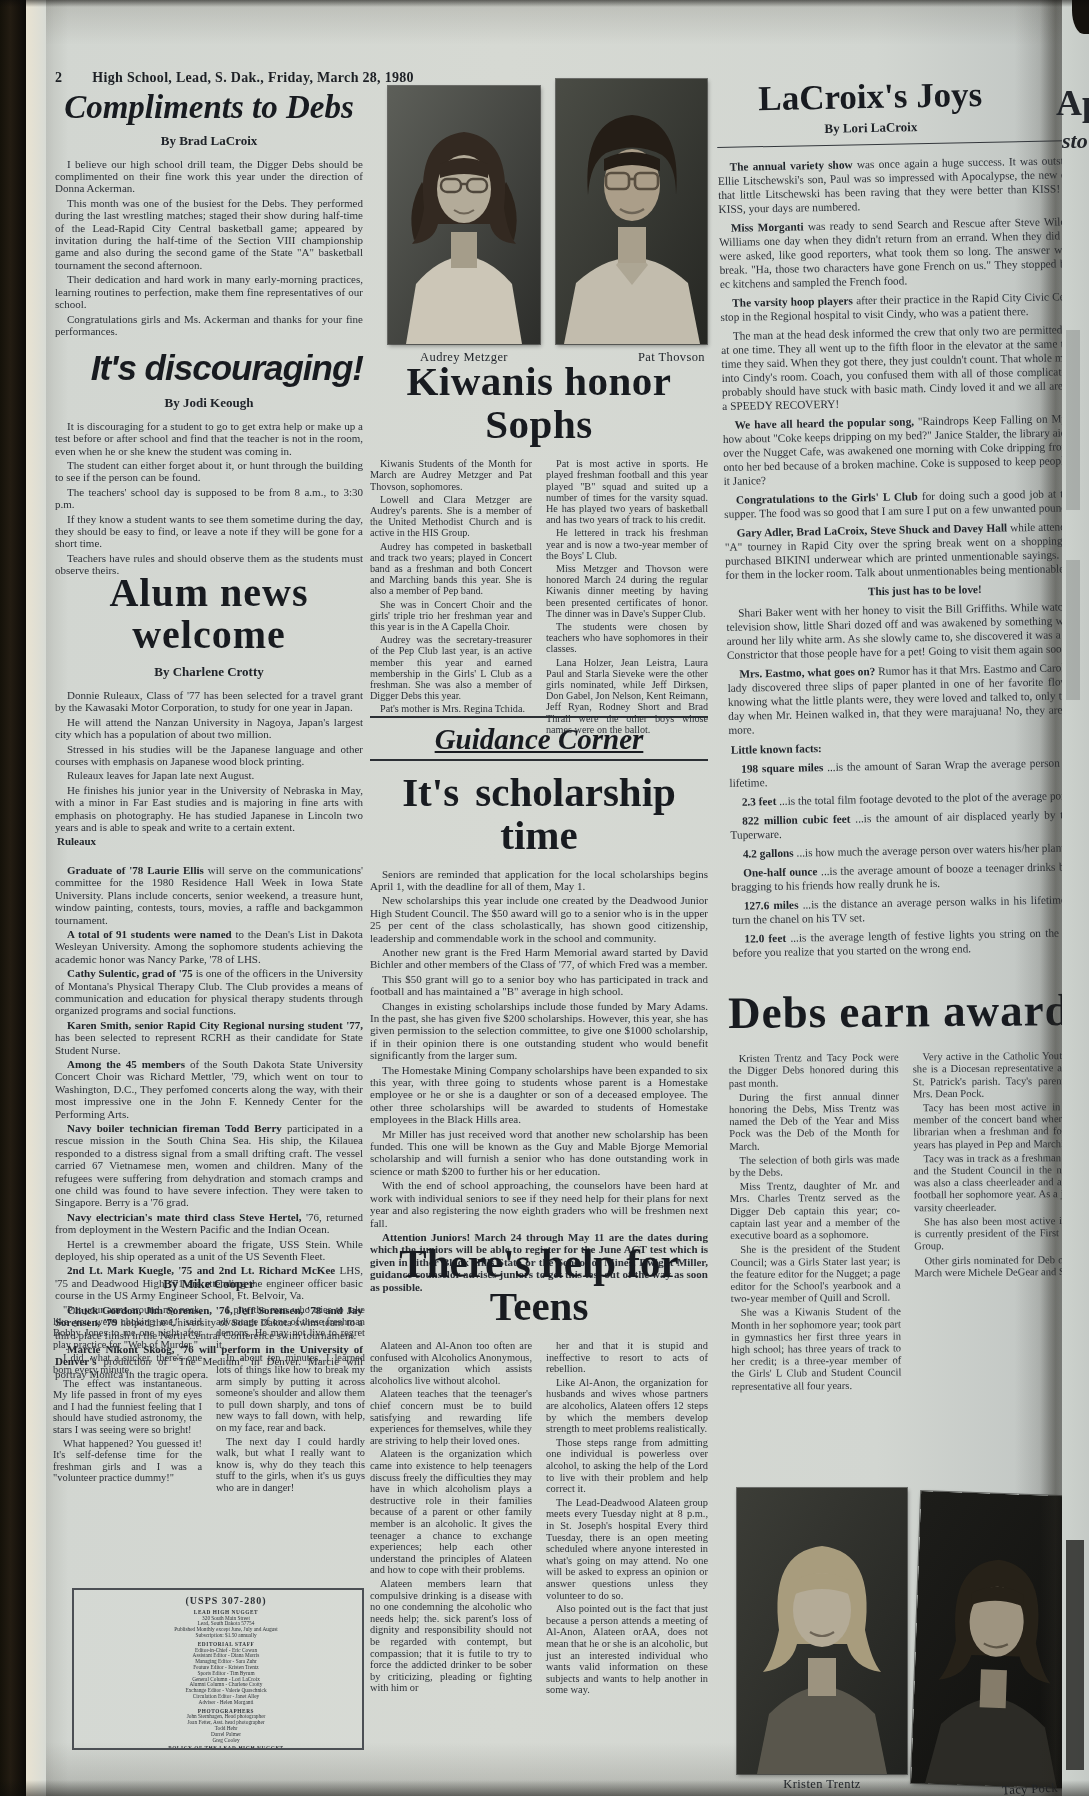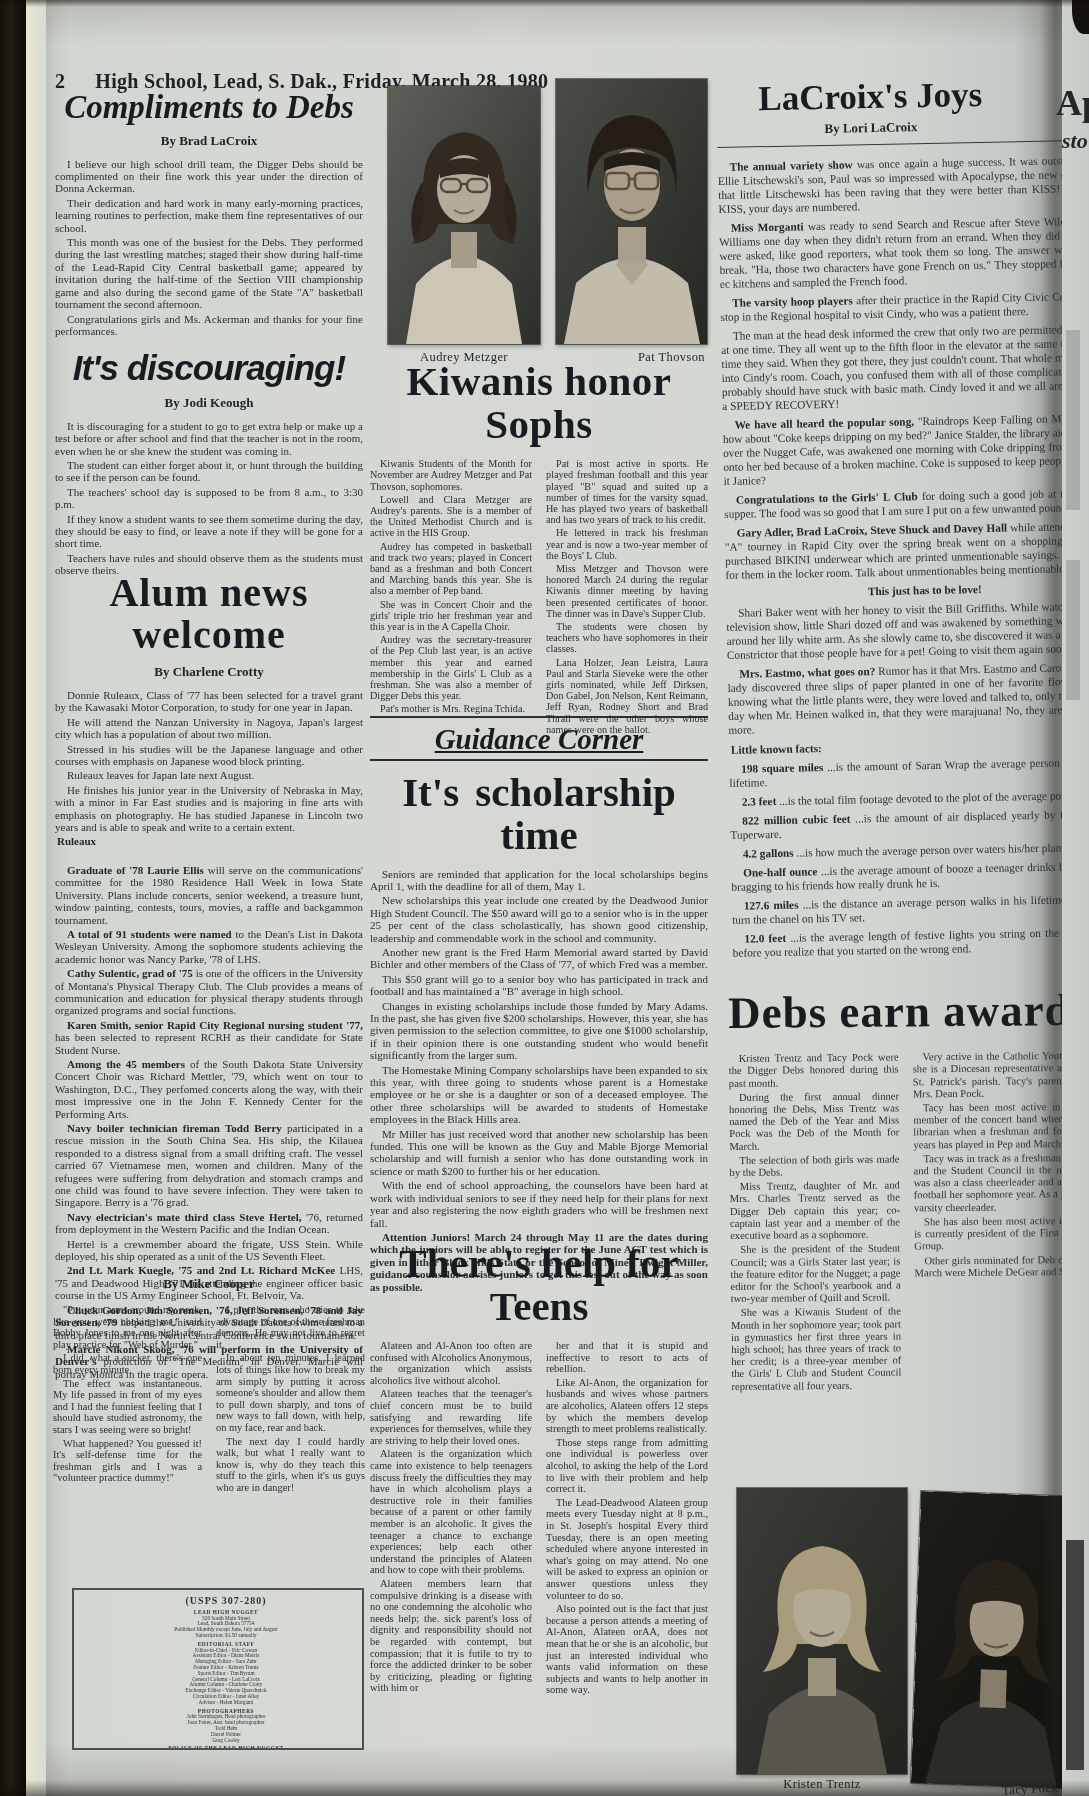--- a/index.html
+++ b/index.html
@@ -28,27 +28,27 @@
     background:linear-gradient(90deg,#cdd2cd,#c5cac6); overflow:hidden; }
   .corner-blob { position:absolute; left:1072px; top:0; width:17px; height:34px;
     background:#14110d; border-radius:0 0 0 70%; }
 
   .frag-big { position:absolute; font-weight:bold; color:#23262b; font-family:"Liberation Serif",serif; }
   .text-bar { position:absolute; background:rgba(55,58,60,.22); }
 
   section, .abs { position:absolute; }
 
   .page-header { position:absolute; left:55px; top:70px; width:620px;
-    font-size:20px; font-weight:bold; color:#1d2025; letter-spacing:.3px; }
+    font-size:14px; font-weight:bold; color:#1d2025; letter-spacing:.3px; }
   .page-header .pgnum { margin-right:30px; }
 
   .headline { text-align:center; color:#181b20; line-height:1.05; }
   .h-ital-serif { font-style:italic; font-weight:bold; font-family:"Liberation Serif",serif; }
   .h-serif { font-weight:bold; font-family:"Liberation Serif",serif; }
-  .h-sans-ital { font-family:"Liberation Sans",sans-serif; font-style:italic; font-weight:bold; letter-spacing:-1px; }
+  .h-sans-ital { font-family:"Liberation Sans",sans-serif; font-style:italic; font-weight:bold; letter-spacing:-1px;text-align:right; }
   .byline { text-align:center; font-weight:bold; font-size:13px; margin:8px 0 9px; color:#20242a; }
 
   .bd p { margin:0 0 2px; text-indent:12px; text-align:justify; line-height:12.4px; font-size:11px; }
   .bd p b { color:#22262c; }
   .bd p.lead-only { text-indent:2px; margin-bottom:16px; }
   .bd p.center-head { text-align:center; text-indent:0; font-weight:bold; margin:5px 0 3px; }
   .bd p.facts-head { text-indent:2px; font-weight:bold; margin:6px 0 1px; }
   .bd p.bold-para { font-weight:bold; }
 
   .cols { display:flex; gap:14px; margin-top:12px; }
@@ -84,22 +84,22 @@
 
   <div class="page-header">
     <span class="pgnum">2</span><span>High School, Lead, S. Dak., Friday, March 28, 1980</span>
   </div>
 
   <section style="left:55px; top:90px; width:308px;">
     <h1 class="headline h-ital-serif" style="font-size:33px;">Compliments to Debs</h1>
     <div class="byline">By Brad LaCroix</div>
     <div class="bd">
         <p>I believe our high school drill team, the Digger Debs should be complimented on their fine work this year under the direction of Donna Ackerman.</p>
+        <p>This month was one of the busiest for the Debs. They performed during the last wrestling matches; staged their show during half-time of the Lead-Rapid City Central basketball game; appeared by invitation during the half-time of the Section VIII championship game and also during the second game of the State "A" basketball tournament the second afternoon.</p>
         <p>Their dedication and hard work in many early-morning practices, learning routines to perfection, make them fine representatives of our school.</p>
-        <p>This month was one of the busiest for the Debs. They performed during the last wrestling matches; staged their show during half-time of the Lead-Rapid City Central basketball game; appeared by invitation during the half-time of the Section VIII championship game and also during the second game of the State "A" basketball tournament the second afternoon.</p>
         <p>Congratulations girls and Ms. Ackerman and thanks for your fine performances.</p>
       </div>
   </section>
 
   <section style="left:55px; top:350px; width:308px;">
     <h1 class="headline h-sans-ital" style="font-size:35px;">It's discouraging!</h1>
     <div class="byline">By Jodi Keough</div>
     <div class="bd">
         <p>It is discouraging for a student to go to get extra help or make up a test before or after school and find that the teacher is not in the room, even when he or she knew the student was coming in.</p>
         <p>The student can either forget about it, or hunt through the building to see if the person can be found.</p>
@@ -223,21 +223,21 @@
       <line x1="73" y1="100" x2="79" y2="100"></line>
     </g>
     <path d="M64 130 Q76 138 88 130" stroke="#6d6456" stroke-width="2.4" fill="none"></path>
   </svg>
   <div class="caption" style="left:565px; top:350px; width:140px;text-align:right;">Pat Thovson</div>
 
   <section style="left:370px; top:360px; width:338px;">
     <h1 class="headline h-serif" style="font-size:41px; letter-spacing:.5px;">Kiwanis honor Sophs</h1>
     <div class="cols kiwanis-cols">
       <div class="col bd">
-          <p>Kiwanis Students of the Month for November are Audrey Metzger and Pat Thovson, sophomores.</p>
+          <p>Kiwanis Students of the Month for March are Audrey Metzger and Pat Thovson, sophomores.</p>
           <p>Lowell and Clara Metzger are Audrey's parents. She is a member of the United Methodist Church and is active in the HIS Group.</p>
           <p>Audrey has competed in basketball and track two years; played in Concert band as a freshman and both Concert and Marching bands this year. She is also a member of Pep band.</p>
           <p>She was in Concert Choir and the girls' triple trio her freshman year and this year is in the A Capella Choir.</p>
           <p>Audrey was the secretary-treasurer of the Pep Club last year, is an active member this year and earned membership in the Girls' L Club as a freshman. She was also a member of Digger Debs this year.</p>
           <p>Pat's mother is Mrs. Regina Tchida.</p>
         </div>
       <div class="col bd">
           <p>Pat is most active in sports. He played freshman football and this year played "B" squad and suited up a number of times for the varsity squad. He has played two years of basketball and has two years of track to his credit.</p>
           <p>He lettered in track his freshman year and is now a two-year member of the Boys' L Club.</p>
           <p>Miss Metzger and Thovson were honored March 24 during the regular Kiwanis dinner meeting by having been presented certificates of honor. The dinner was in Dave's Supper Club.</p>

